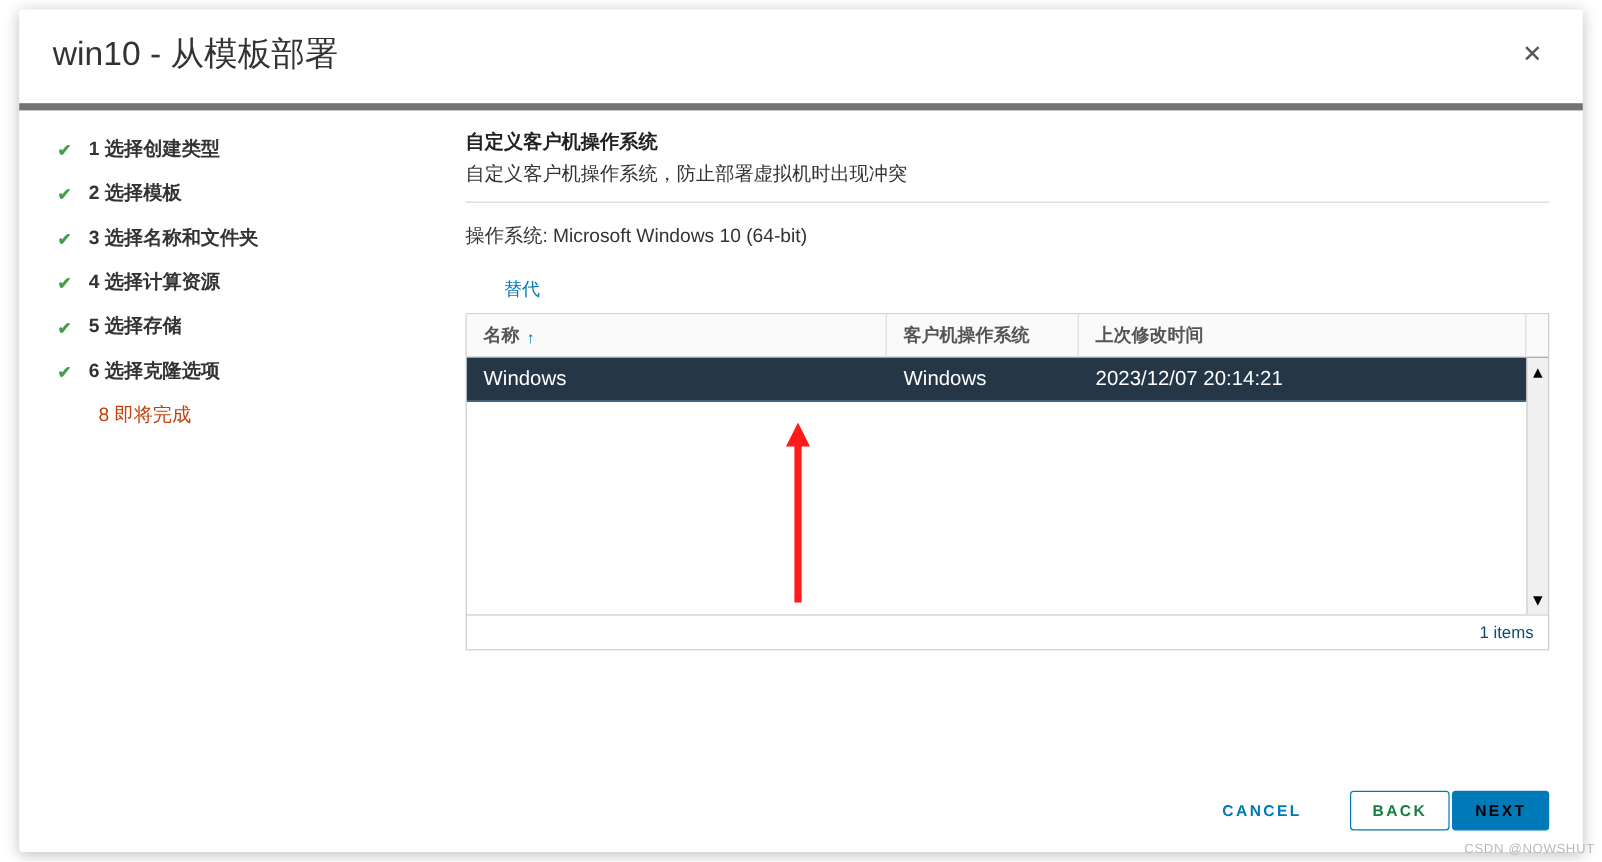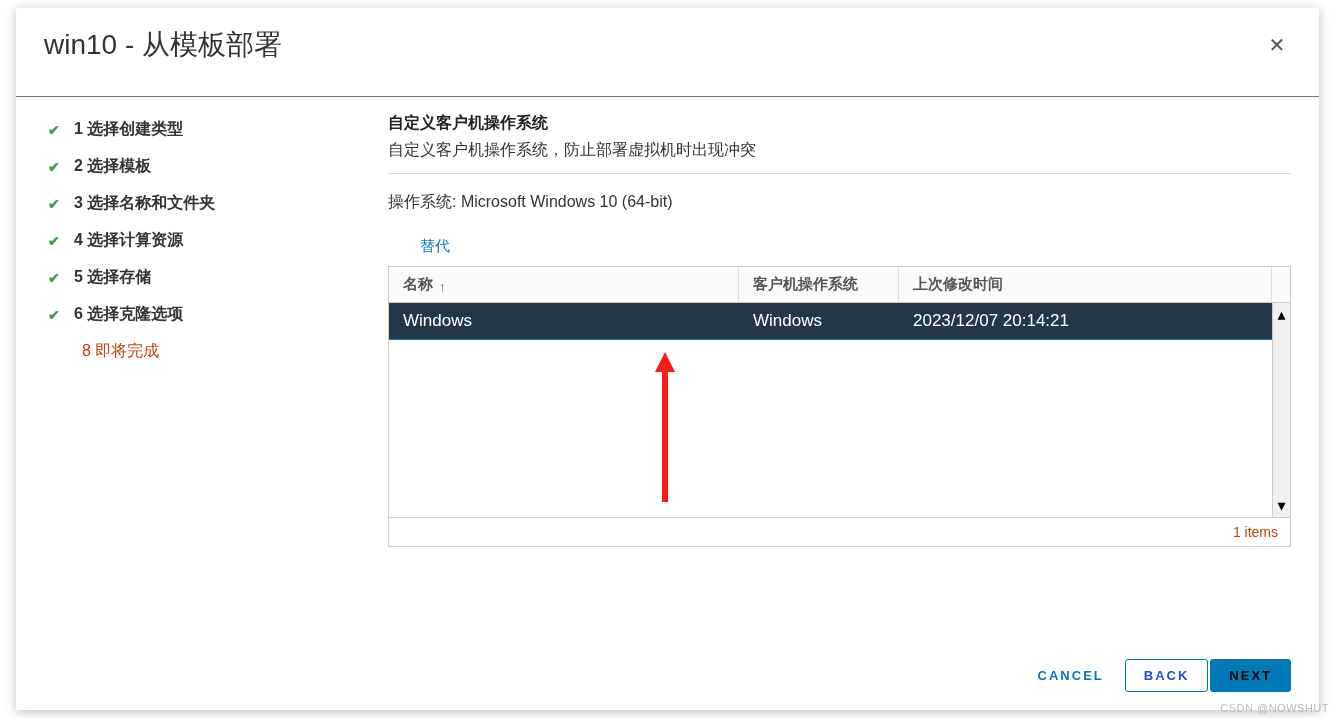--- a/index.html
+++ b/index.html
@@ -20,22 +20,22 @@
     background: #fff;
     box-shadow: 0 2px 12px rgba(0,0,0,0.25);
     border-radius: 2px;
     display: flex;
     flex-direction: column;
   }
   .dialog-header {
     display: flex;
     align-items: center;
     justify-content: space-between;
-    padding: 18px 28px 32px 28px;
-    border-bottom: 1px solid #737373;
+    padding: 18px 28px 22px 28px;
+    border-bottom: 6px solid #737373;
     margin: 0 0 0 0;
     text-align: right;
   }
   .dialog-title {
     font-size: 28px;
     font-weight: 400;
     color: #333;
   }
   .close-btn {
     font-size: 20px;
@@ -164,21 +164,21 @@
     outline: 1px solid #0079b8;
   }
   .td {
     padding: 8px 14px;
     font-size: 17px;
   }
   .tfoot {
     border-top: 1px solid #ccc;
     padding: 6px 12px;
     font-size: 14px;
-    color: #c2410c;
+    color: #0c4a6e;
     text-align: right;
   }
   
   .dialog-footer {
     display: flex;
     justify-content: flex-end;
     gap: 2px;
     padding: 16px 28px 18px;
   }
   .btn {
@@ -189,23 +189,24 @@
     border-radius: 3px;
     cursor: pointer;
     border: 1px solid transparent;
     text-transform: uppercase;
   }
   .btn-link {
     color: #0079b8;
     background: transparent;
   }
   .btn-outline {
-    color: #1d4ed8;
+    color: #15803d;
     background: #fff;
     border-color: #0079b8;
+    margin-left: 19px;
   }
   .btn-primary {
     color: #000000;
     background: #0079b8;
     border-color: #0079b8;
   }
   
   .arrow-svg {
     position: absolute;
     pointer-events: none;

